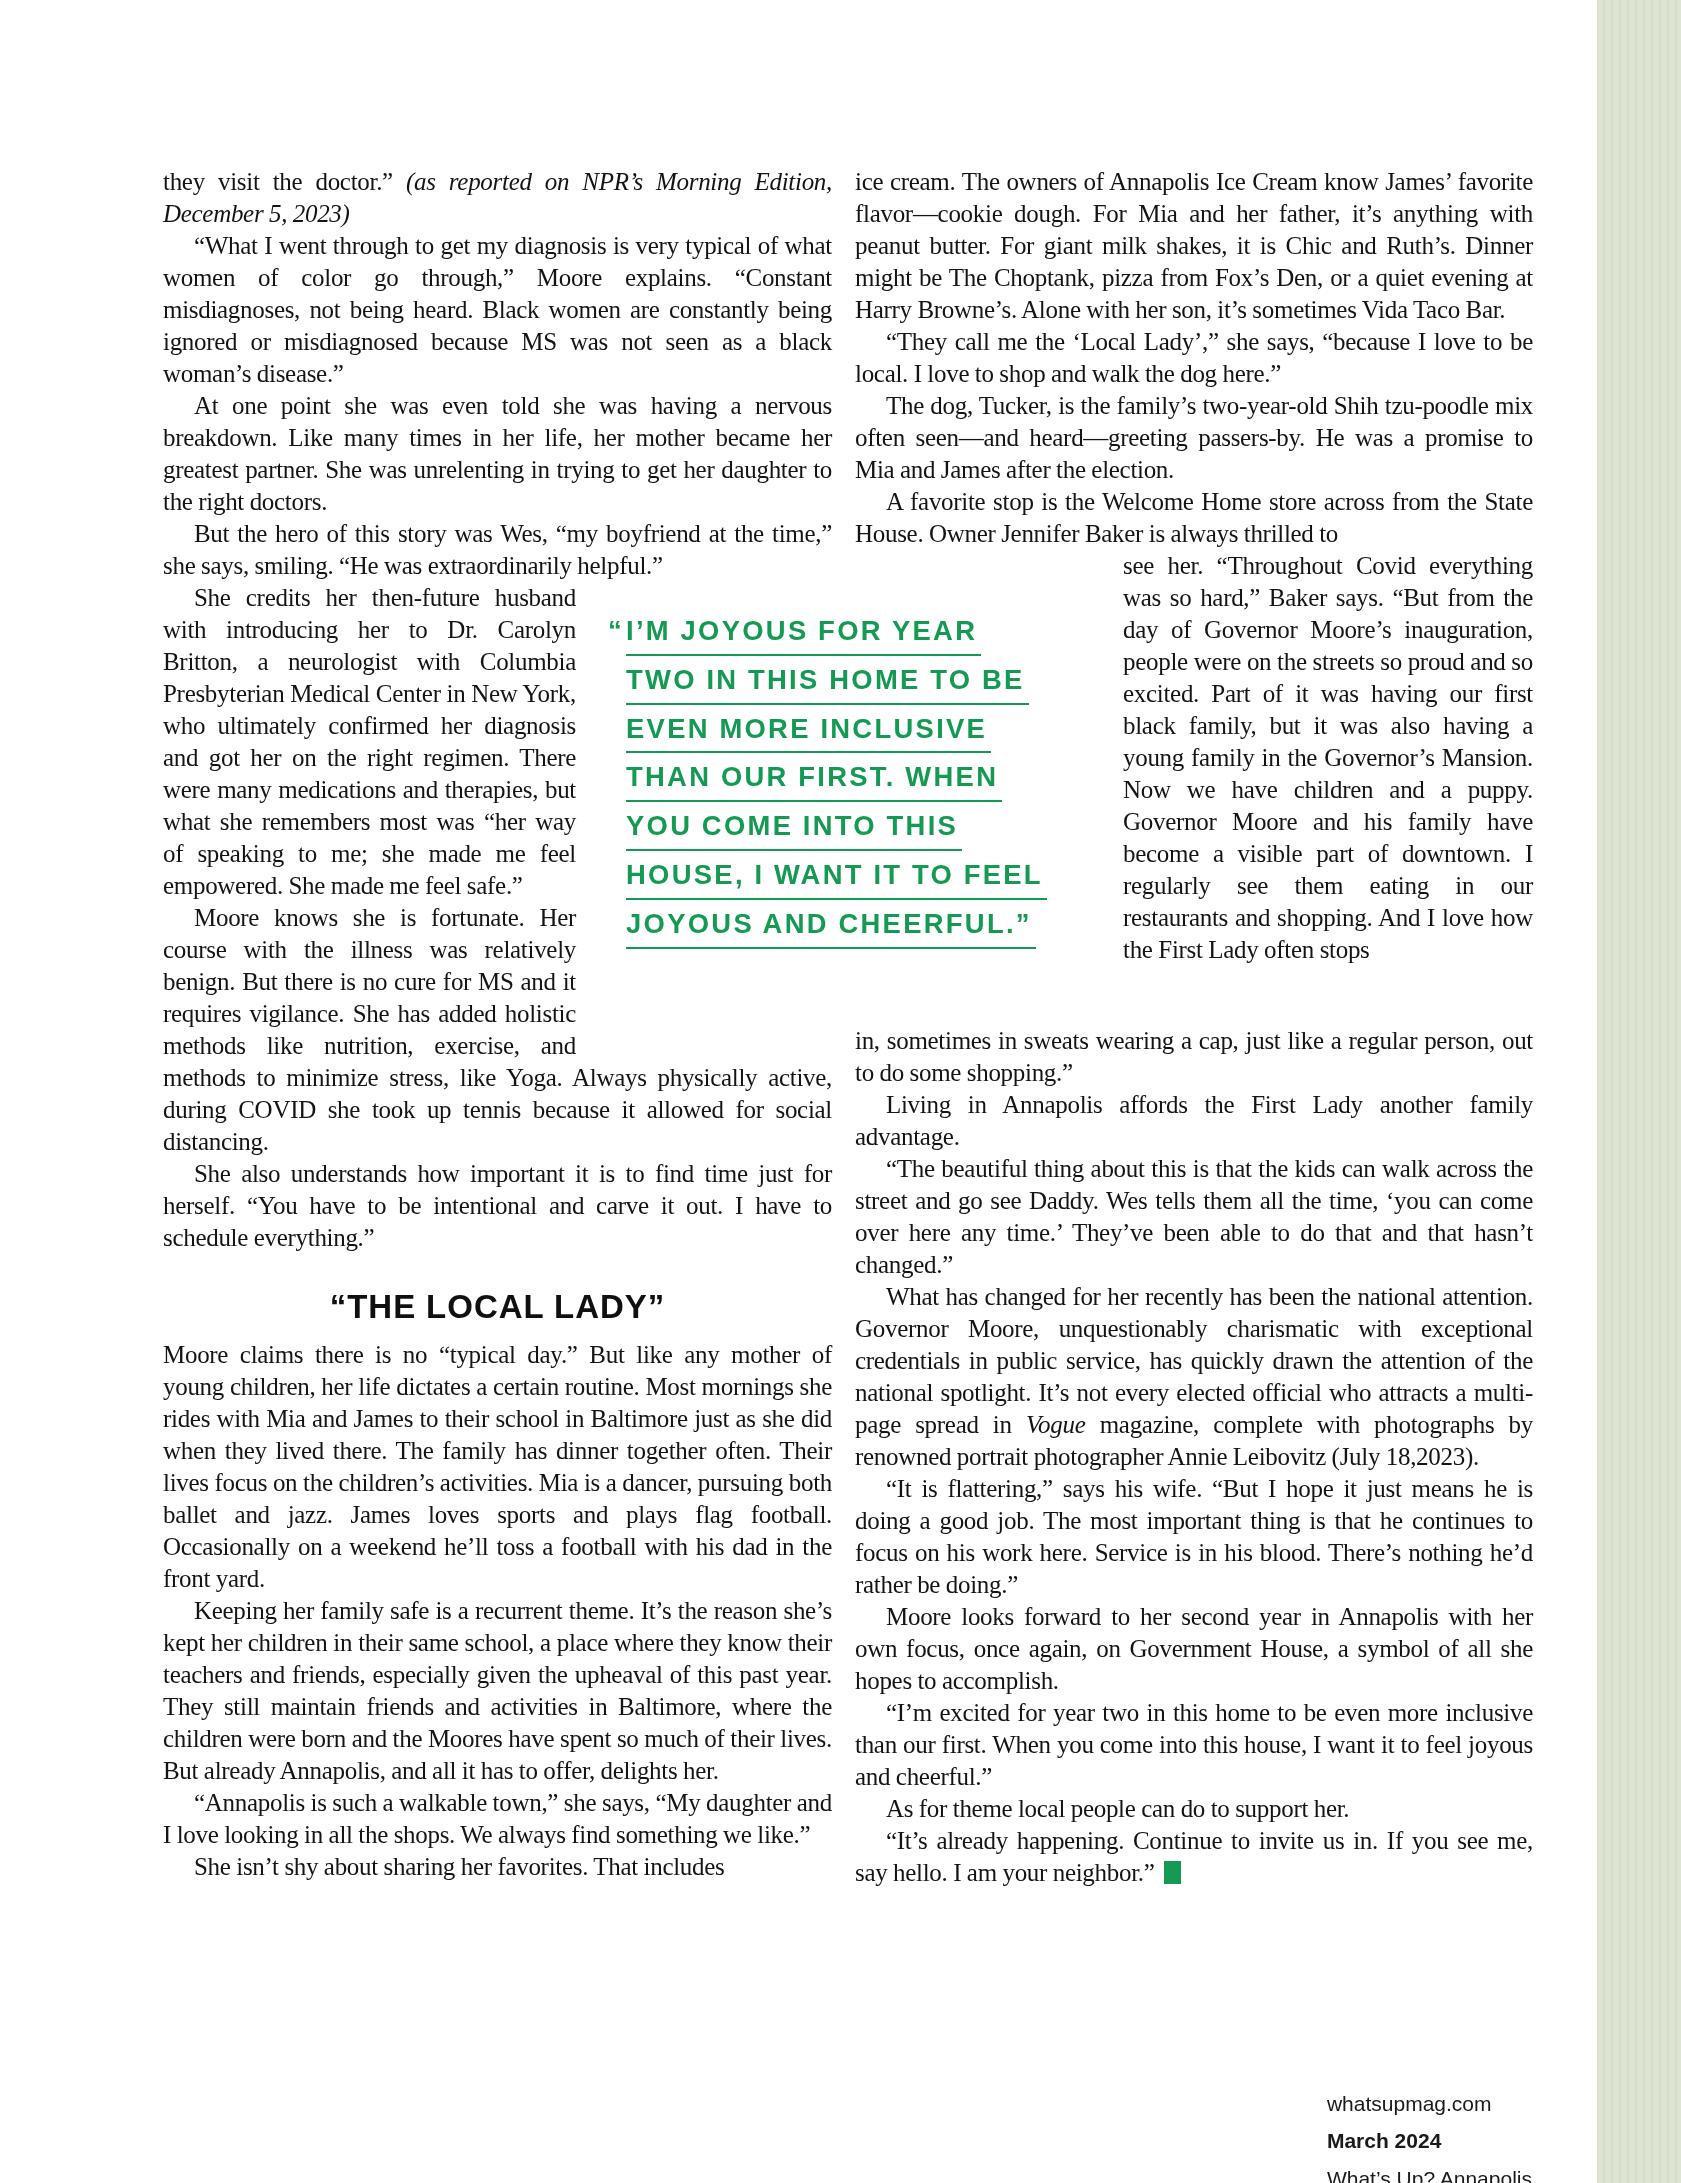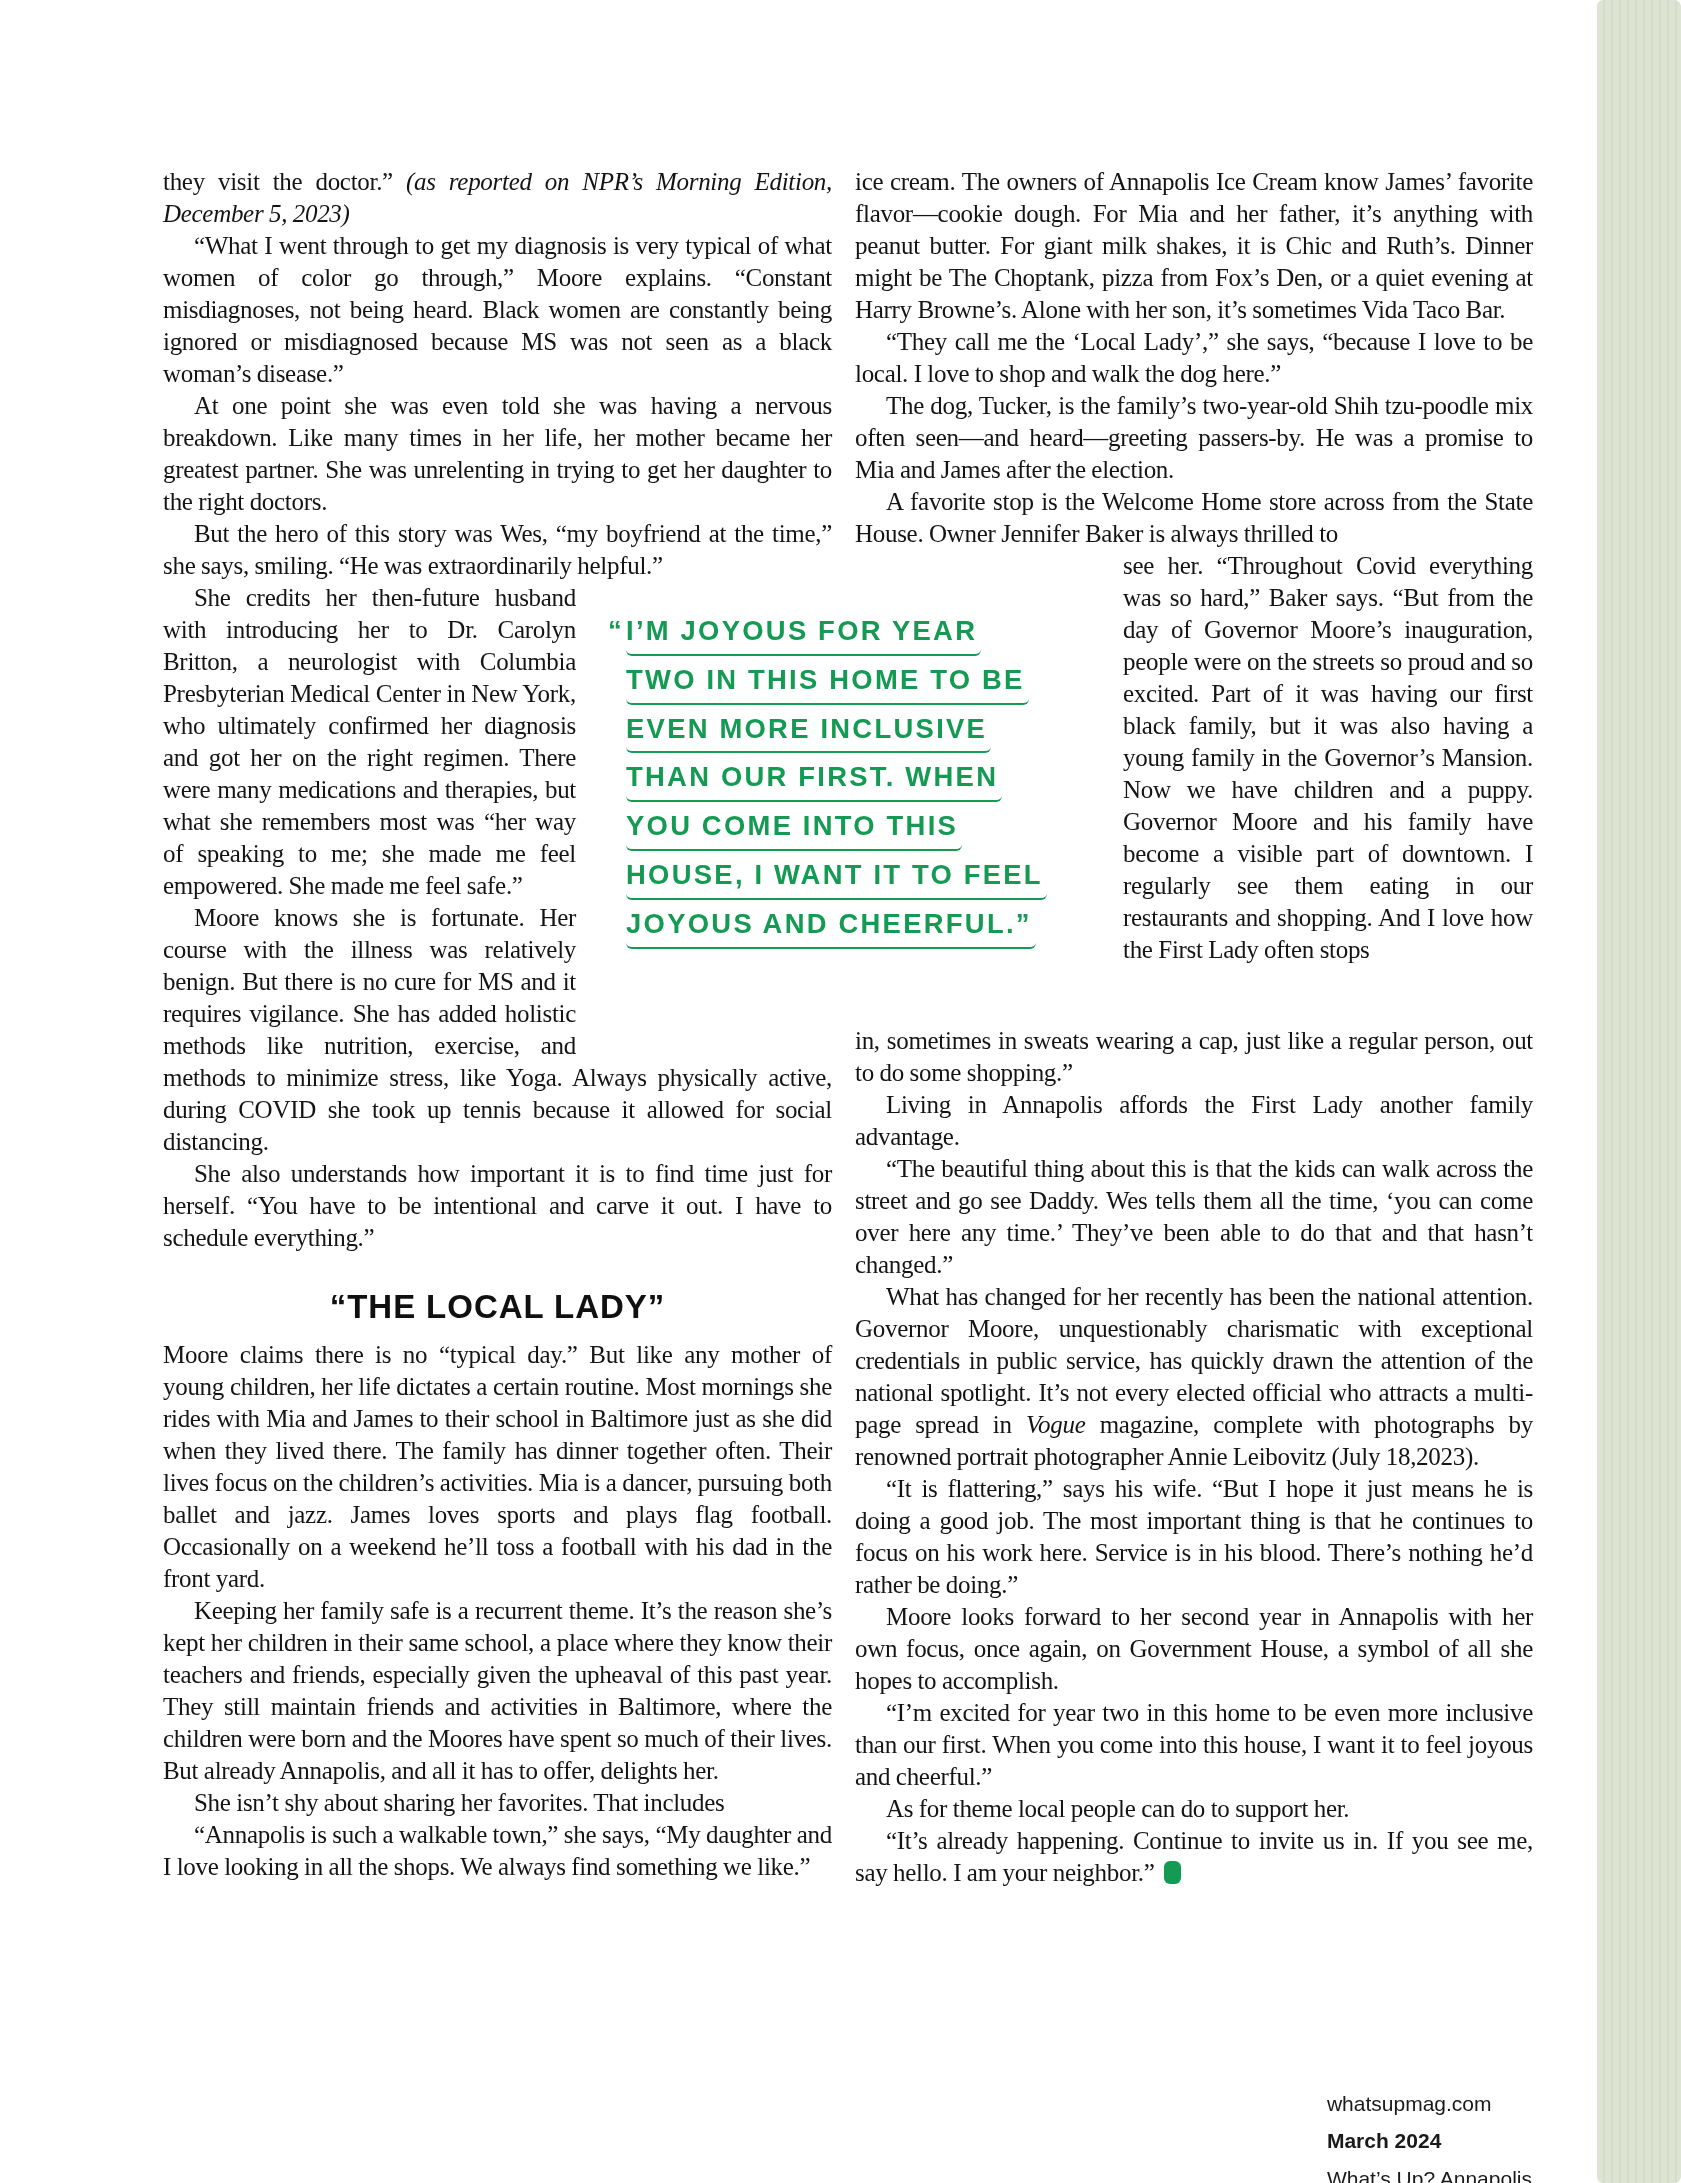--- a/index.html
+++ b/index.html
@@ -3,21 +3,21 @@
 <meta charset="utf-8">
 <style>
   html, body {
     margin: 0; padding: 0;
     width: 1681px; height: 2183px;
     background: #ffffff;
     overflow: hidden;
     font-family: "Liberation Serif", serif;
     color: #141414;
   }
-  * { box-sizing: border-box; border-radius: 6px; }
+  * { box-sizing: border-box; }
 
   .page { position: relative; width: 1681px; height: 2183px; background: #ffffff; }
 
   
   .edge-stripe {
     position: absolute; top: 0; right: 0;
     width: 84px; height: 2183px;
     background: repeating-linear-gradient(90deg,
       #dee4d4 0px, #dee4d4 6px,
       #d5dcc8 6px, #d5dcc8 8px);
@@ -117,22 +117,22 @@
     </div>
 
     <p>She credits her then-future husband with introducing her to Dr. Carolyn Britton, a neurologist with Columbia Presbyterian Medical Center in New York, who ultimately confirmed her diagnosis and got her on the right regimen. There were many medications and therapies, but what she remembers most was “her way of speaking to me; she made me feel empowered. She made me feel safe.”</p>
     <p>Moore knows she is fortunate. Her course with the illness was relatively benign. But there is no cure for MS and it requires vigilance. She has added holistic methods like nutrition, exercise, and methods to minimize stress, like Yoga. Always physically active, during COVID she took up tennis because it allowed for social distancing.</p>
     <p>She also understands how important it is to find time just for herself. “You have to be intentional and carve it out. I have to schedule everything.”</p>
 
     <h2 class="section-heading">“THE LOCAL LADY”</h2>
 
     <p class="noindent">Moore claims there is no “typical day.” But like any mother of young children, her life dictates a certain routine. Most mornings she rides with Mia and James to their school in Baltimore just as she did when they lived there. The family has dinner together often. Their lives focus on the children’s activities. Mia is a dancer, pursuing both ballet and jazz. James loves sports and plays flag football. Occasionally on a weekend he’ll toss a football with his dad in the front yard.</p>
     <p>Keeping her family safe is a recurrent theme. It’s the reason she’s kept her children in their same school, a place where they know their teachers and friends, especially given the upheaval of this past year. They still maintain friends and activities in Baltimore, where the children were born and the Moores have spent so much of their lives. But already Annapolis, and all it has to offer, delights her.</p>
+    <p>“Annapolis is such a walkable town,” she says, “My daughter and I love looking in all the shops. We always find something we like.”</p>
     <p>She isn’t shy about sharing her favorites. That includes</p>
-    <p>“Annapolis is such a walkable town,” she says, “My daughter and I love looking in all the shops. We always find something we like.”</p>
   </div>
 
   <div class="col col-right">
     <p class="noindent">ice cream. The owners of Annapolis Ice Cream know James’ favorite flavor—cookie dough. For Mia and her father, it’s anything with peanut butter. For giant milk shakes, it is Chic and Ruth’s. Dinner might be The Choptank, pizza from Fox’s Den, or a quiet evening at Harry Browne’s. Alone with her son, it’s sometimes Vida Taco Bar.</p>
     <p>“They call me the ‘Local Lady’,” she says, “because I love to be local. I love to shop and walk the dog here.”</p>
     <p>The dog, Tucker, is the family’s two-year-old Shih tzu-poodle mix often seen—and heard—greeting passers-by. He was a promise to Mia and James after the election.</p>
     <p>A favorite stop is the Welcome Home store across from the State House. Owner Jennifer Baker is always thrilled to</p>
     <p class="narrow">see her. “Throughout Covid everything was so hard,” Baker says. “But from the day of Governor Moore’s inauguration, people were on the streets so proud and so excited. Part of it was having our first black family, but it was also having a young family in the Governor’s Mansion. Now we have children and a puppy. Governor Moore and his family have become a visible part of downtown. I regularly see them eating in our restaurants and shopping. And I love how the First Lady often stops</p>
     <p class="noindent">in, sometimes in sweats wearing a cap, just like a regular person, out to do some shopping.”</p>
     <p>Living in Annapolis affords the First Lady another family advantage.</p>

